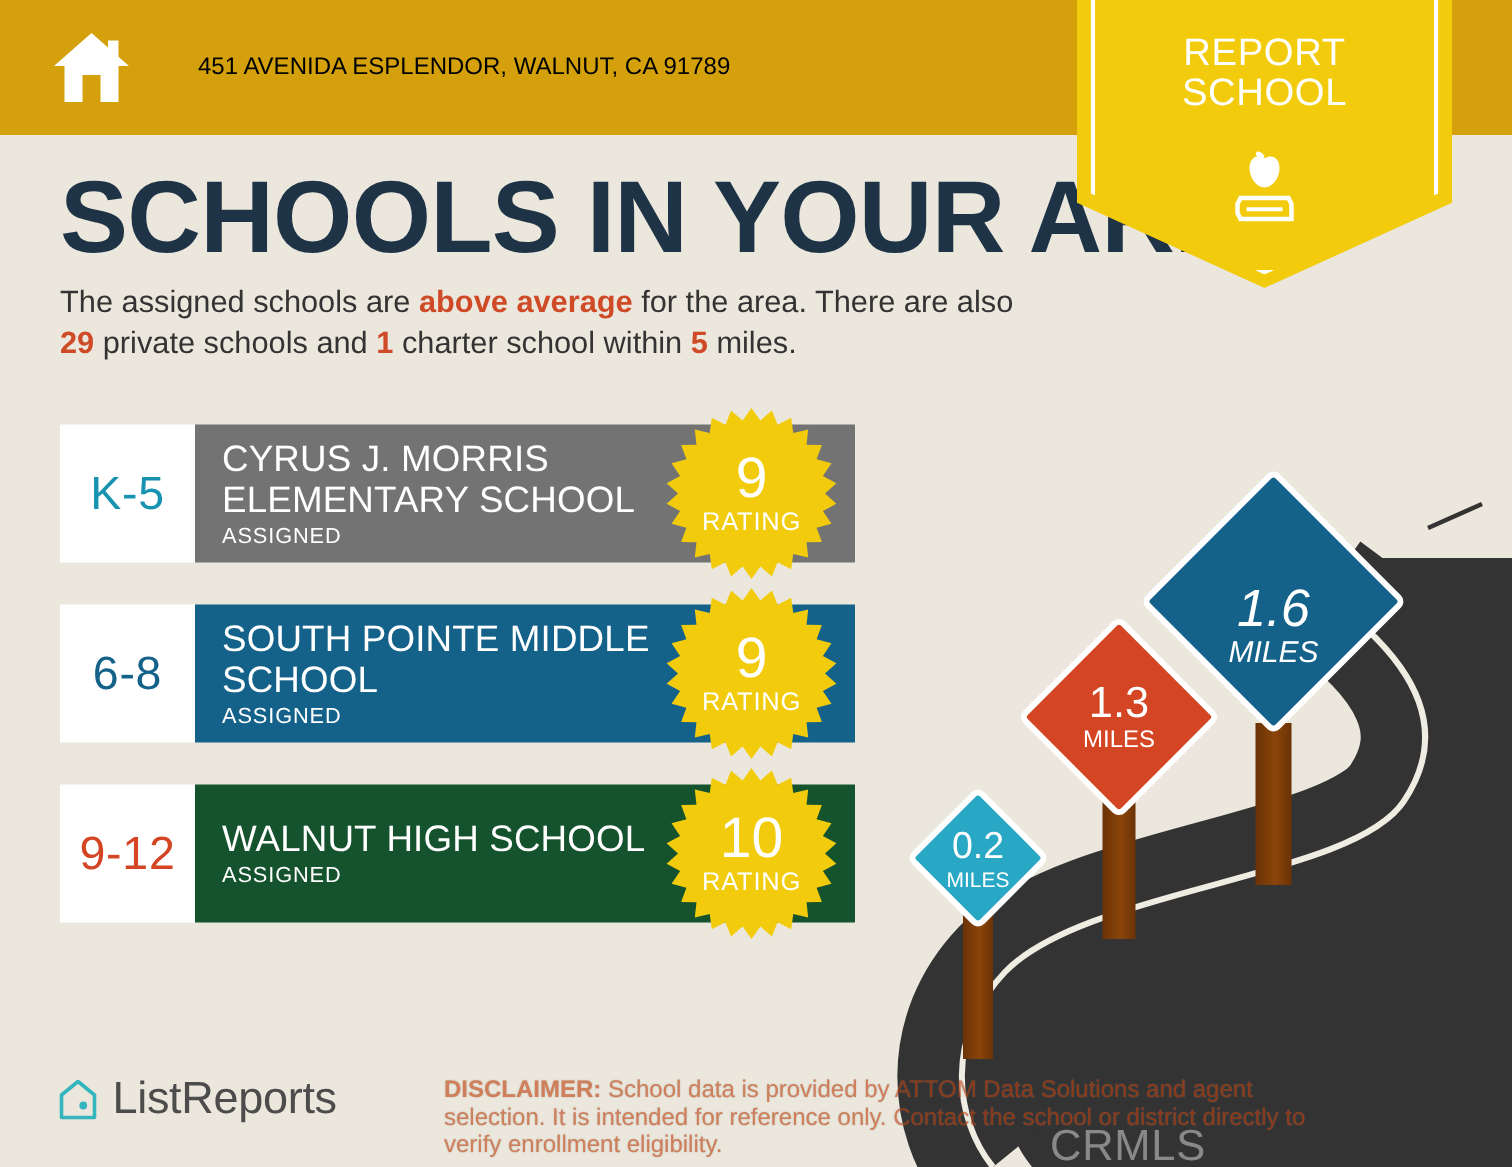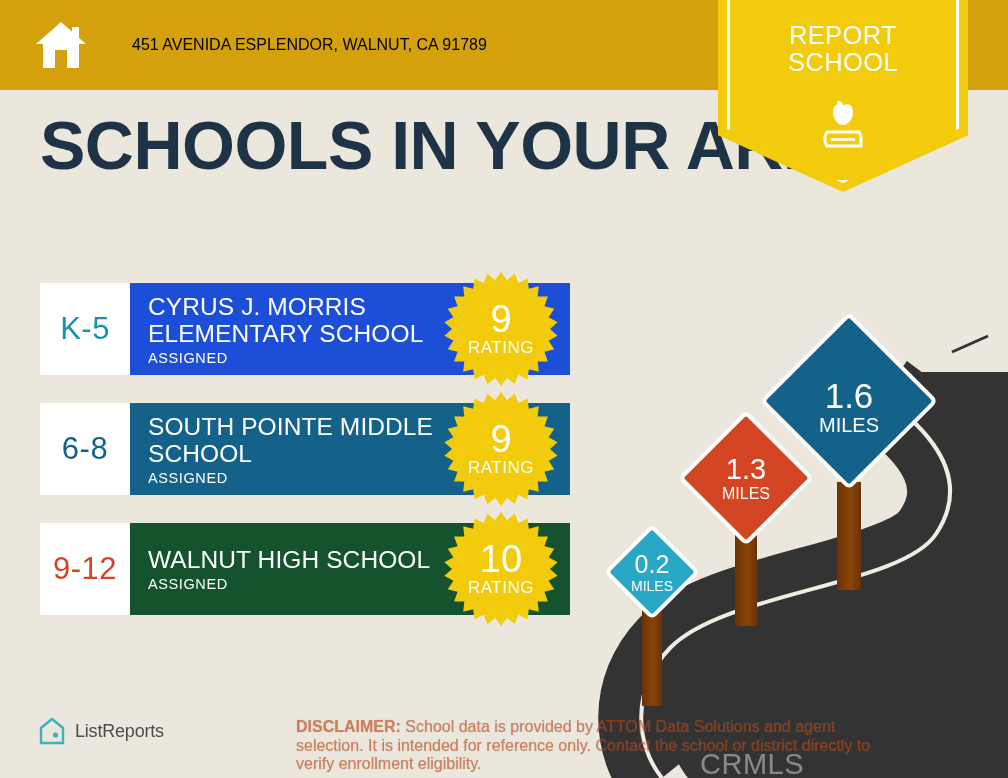--- a/index.html
+++ b/index.html
@@ -254,21 +254,21 @@
     z-index: 8;
   }
   #list-reports-logo .lr-mark {
     width: 28px;
     height: 30px;
     flex: none;
   }
   #list-reports-logo .lr-name {
     margin-left: 9px;
     color: #4c4c4c;
-    font-size: 18px;
+    font-size: 30px;
     letter-spacing: -0.2px;
   }
   #disclaimer {
     position: absolute;
     left: 296px;
     top: 718px;
     width: 588px;
     color: #c2410c;
     opacity: 0.62;
     font-size: 16px;
@@ -311,29 +311,32 @@
     <svg class="apple-book" viewBox="0 0 64 62">
       <path d="M32 12 C30 9 27.5 8.5 26.5 9.5 C25.5 10.5 27 13 30 14" fill="#ffffff"></path>
       <path d="M32.5 13.5 C28 10 22 13 22 20 C22 27 27 33 32 33 C37 33 42 27 42 20 C42 13 36.5 10.5 32.5 13.5 Z" fill="#ffffff"></path>
       <path d="M16 40 L48 40 L50 44 L50 54 L16 54 L14 50 L14 44 Z" fill="none" stroke="#ffffff" stroke-width="3"></path>
       <line x1="20" y1="47.5" x2="44" y2="47.5" stroke="#ffffff" stroke-width="2.6"></line>
     </svg>
   </div>
 
   <div id="title-block">
     <h1 id="page-title">SCHOOLS IN YOUR AREA</h1>
+    <div id="summary-text">
+      <span>The assigned schools are </span><span class="hl">above average</span><span> for the area. There are also </span><span class="hl">29</span><span> private schools and </span><span class="hl">1</span><span> charter school within </span><span class="hl">5</span><span> miles.</span>
+    </div>
   </div>
 
   <div id="schools-list">
 
     <div class="school-row">
       <div class="grade-box">
         <span style="color: rgb(23, 146, 176);">K-5</span>
       </div>
-      <div class="school-info" style="background: #1d4ed8;">
+      <div class="school-info" style="background: #737373;">
         <div class="school-name">CYRUS J. MORRIS ELEMENTARY SCHOOL</div>
         <div class="school-assigned">ASSIGNED</div>
       </div>
       <div class="rating-burst">
         <svg viewBox="0 0 114 114">
           <polygon class="burst-poly" points="57.00,0.00 62.91,8.36 70.64,1.66 74.38,11.18 83.49,6.53 84.84,16.67 94.80,14.33 93.68,24.51 103.91,24.62 100.39,34.23 110.30,36.79 104.58,45.27 113.58,50.13 106.00,57.00 113.58,63.87 104.58,68.73 110.30,77.21 100.39,79.77 103.91,89.38 93.68,89.49 94.80,99.67 84.84,97.33 83.49,107.47 74.38,102.82 70.64,112.34 62.91,105.64 57.00,114.00 51.09,105.64 43.36,112.34 39.62,102.82 30.51,107.47 29.16,97.33 19.20,99.67 20.32,89.49 10.09,89.38 13.61,79.77 3.70,77.21 9.42,68.73 0.42,63.87 8.00,57.00 0.42,50.13 9.42,45.27 3.70,36.79 13.61,34.23 10.09,24.62 20.32,24.51 19.20,14.33 29.16,16.67 30.51,6.53 39.62,11.18 43.36,1.66 51.09,8.36" fill="#f2cc0c"></polygon>
         </svg>
         <div class="rating-content">
           <div class="rating-value">9</div>
           <div class="rating-label">RATING</div>
@@ -403,21 +406,21 @@
       <div class="plate" style="left:22px; top:26px; width:96px; height:96px; background:#d44524;"></div>
       <div class="plate-text" style="left:2px; top:6px; width:136px; height:136px;">
         <div class="sign-distance" style="font-size:29px;">1.3</div>
         <div class="sign-unit" style="font-size:16px;">MILES</div>
       </div>
     </div>
 
     <div class="sign" style="left:158px; top:10px; width:190px; height:280px;">
       <div class="post" style="top:172px; width:24px; height:108px;"></div>
       <div class="plate" style="left:32px; top:28px; width:126px; height:126px; background:#14628a;"></div>
-      <div class="plate-text" style="left:5px; top:6px; width:180px; height:180px;">
+      <div class="plate-text" style="left:5px; top:16px; width:180px; height:180px;font-style:italic;">
         <div class="sign-distance" style="font-size:35px;">1.6</div>
         <div class="sign-unit" style="font-size:20px;">MILES</div>
       </div>
     </div>
   </div>
 
   <div id="footer"></div>
 
   <div id="list-reports-logo">
     <svg class="lr-mark" viewBox="0 0 28 30">

